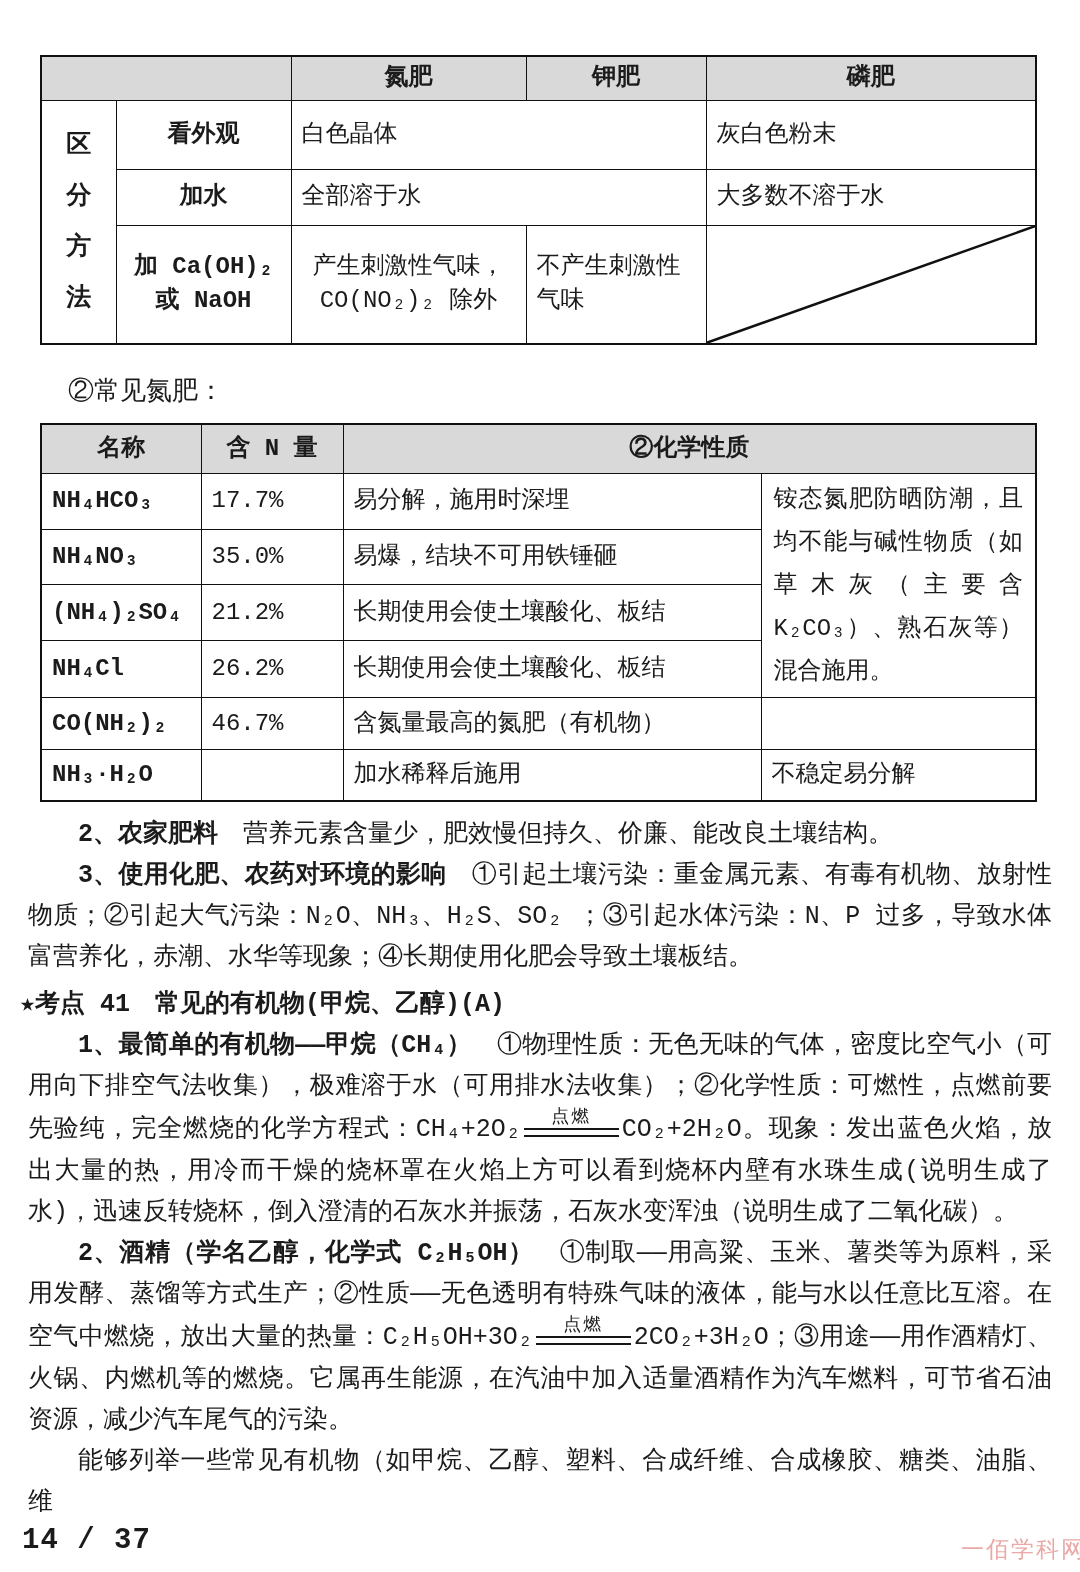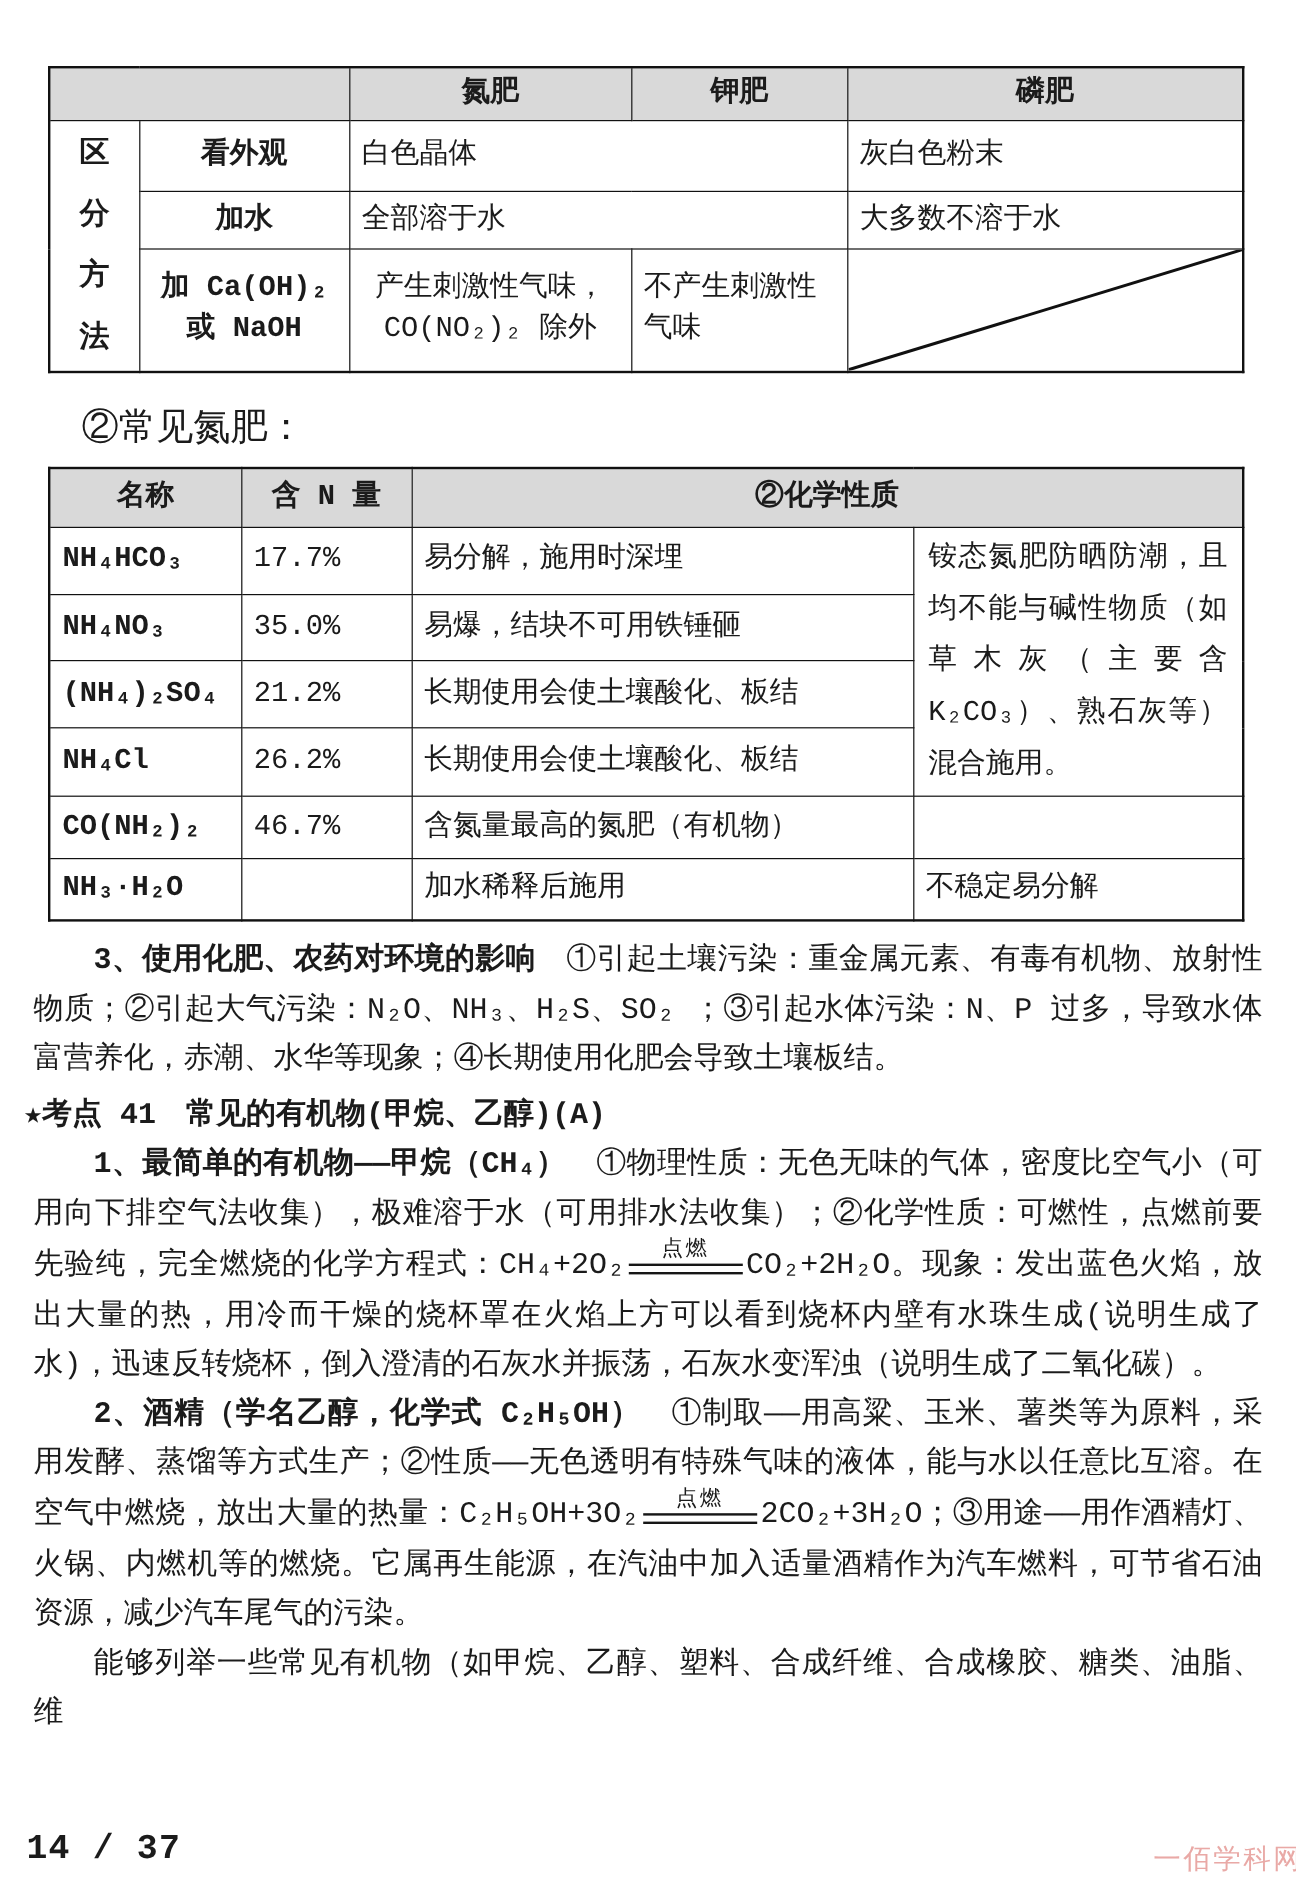--- a/index.html
+++ b/index.html
@@ -23,39 +23,39 @@
     vertical-align:middle;
     padding:2px 10px;
     line-height:34px;
     overflow:hidden;
   }
   .t1{width:995px;margin-top:55px;}
   .t2{width:995px;margin-top:10px;}
   td.gray{background:#d9d9d9;}
   td.c{text-align:center;}
   td.b{font-weight:bold;}
-  td.nopad{padding:2px 4px;}
+  td.nopad{padding:19px 4px;}
   .vlabel{
     width:26px;margin:0 auto;
     word-break:break-all;line-height:51px;
     text-align:center;font-weight:bold;font-size:25px;
   }
   td.diag{position:relative;padding:0;}
   td.diag svg{position:absolute;inset:0;width:100%;height:100%;display:block;}
   .t2 td.note{text-align:justify;line-height:43px;padding:4px 12px;}
 
   
   .flow{margin-top:12px;}
   .para{
     margin:0;font-size:25px;line-height:41px;
     text-align:justify;
   }
   .para.indent{text-indent:50px;}
   .para.heading{font-weight:bold;text-align:left;margin-left:-8px;margin-top:6px;}
-  .intro-line{margin-top:27px;font-size:31px;line-height:41px;text-indent:40px;}
+  .intro-line{margin-top:27px;font-size:26px;line-height:41px;text-indent:40px;}
   .seg{font-weight:normal;}
   .seg-bold{font-weight:bold;}
 
   
   .rxn{
     display:inline-flex;flex-direction:column;align-items:center;
     vertical-align:middle;margin:0 3px 14px 3px;text-indent:0;
   }
   .rxn-cond{font-size:18px;line-height:21px;letter-spacing:2px;}
   .rxn-line{
@@ -165,20 +165,21 @@
       <tr style="height:51px">
         <td class="b">NH₃·H₂O</td>
         <td></td>
         <td>加水稀释后施用</td>
         <td>不稳定易分解</td>
       </tr>
     </tbody>
       </table>
 
     <div class="flow" id="paragraphs">
+        <p class="para body indent"><span class="seg-bold">2、农家肥料</span><span class="seg">　营养元素含量少，肥效慢但持久、价廉、能改良土壤结构。</span></p>
         <p class="para body indent"><span class="seg-bold">3、使用化肥、农药对环境的影响</span><span class="seg">　①引起土壤污染：重金属元素、有毒有机物、放射性物质；②引起大气污染：N₂O、NH₃、H₂S、SO₂ ；③引起水体污染：N、P 过多，导致水体富营养化，赤潮、水华等现象；④长期使用化肥会导致土壤板结。</span></p>
         <p class="para heading"><span class="seg-bold">★考点 41　常见的有机物(甲烷、乙醇)(A)</span></p>
         <p class="para body indent"><span class="seg-bold">1、最简单的有机物——甲烷（CH₄）</span><span class="seg">　①物理性质：无色无味的气体，密度比空气小（可用向下排空气法收集），极难溶于水（可用排水法收集）；②化学性质：可燃性，点燃前要先验纯，完全燃烧的化学方程式：CH₄+2O₂</span><span class="rxn">
             <span class="rxn-cond">点燃</span>
             <span class="rxn-line"></span>
           </span><span class="seg">CO₂+2H₂O。现象：发出蓝色火焰，放出大量的热，用冷而干燥的烧杯罩在火焰上方可以看到烧杯内壁有水珠生成(说明生成了水)，迅速反转烧杯，倒入澄清的石灰水并振荡，石灰水变浑浊（说明生成了二氧化碳）。</span></p>
         <p class="para body indent"><span class="seg-bold">2、酒精（学名乙醇，化学式 C₂H₅OH）</span><span class="seg">　①制取——用高粱、玉米、薯类等为原料，采用发酵、蒸馏等方式生产；②性质——无色透明有特殊气味的液体，能与水以任意比互溶。在空气中燃烧，放出大量的热量：C₂H₅OH+3O₂</span><span class="rxn">
             <span class="rxn-cond">点燃</span>
             <span class="rxn-line"></span>
           </span><span class="seg">2CO₂+3H₂O；③用途——用作酒精灯、火锅、内燃机等的燃烧。它属再生能源，在汽油中加入适量酒精作为汽车燃料，可节省石油资源，减少汽车尾气的污染。</span></p>

